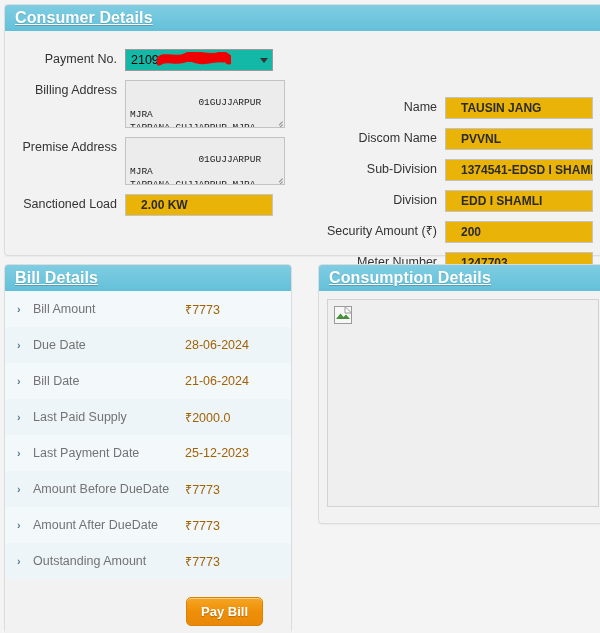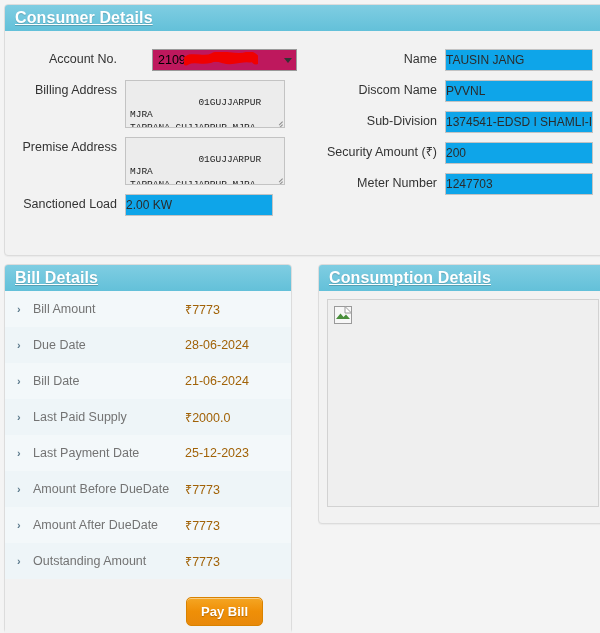--- a/index.html
+++ b/index.html
@@ -52,68 +52,68 @@
     left: 4px;
     top: 4px;
     width: 604px;
     height: 252px;
   }
   .consumer-cols {
     display: flex;
     padding-top: 10px;
   }
   .col-left { width: 292px; }
-  .col-right { width: 300px; }
+  .col-right { width: 300px; margin-top: 48px; }
 
   .field-row {
     display: flex;
     align-items: flex-start;
     margin-bottom: 9px;
   }
   .field-label {
     text-align: right;
     padding-right: 8px;
     color: #333333;
     font-size: 12.5px;
     line-height: 20px;
     flex: 0 0 auto;
   }
   .col-left .field-label  { width: 112px; }
   .col-right .field-label { width: 140px; }
 
   .field-box {
-    background: #0ea5e9;
+    background: #eab308;
     border: 1px solid #c3c3c3;
     box-sizing: border-box;
     color: #2b2b2b;
     font-size: 12px;
     line-height: 19px;
-    padding: 1px 0;
+    padding: 1px 15px;
     white-space: nowrap;
     overflow: hidden;
+    font-weight: bold;
   }
   .field-input {
     height: 22px;
     line-height: 19px;
   }
   .w-right { width: 148px; }
 
   
   .select-box {
     width: 148px;
     height: 22px;
-    background: #be185d;
+    background: #14b8a6;
     border: 1px solid #9a9a9a;
     box-sizing: border-box;
     display: flex;
     align-items: center;
     justify-content: space-between;
     padding: 0 4px 0 5px;
     position: relative;
-    margin-left: 27px;
   }
   .select-value {
     font-size: 12.5px;
     color: #000000;
     position: relative;
     z-index: 1;
   }
   .redaction {
     position: absolute;
     left: 31px;
@@ -250,21 +250,21 @@
 <div class="panel" id="consumer-panel">
   <div class="panel-header">
     <span class="panel-title">Consumer Details</span>
   </div>
   <div class="panel-body">
     <div class="consumer-cols">
 
       <div class="col-left">
 
         <div class="field-row">
-          <div class="field-label">Account No.</div>
+          <div class="field-label">Payment No.</div>
           <div class="select-box">
             <span class="select-value">2109</span>
             <svg class="redaction" viewBox="0 0 74 14" preserveAspectRatio="none">
               <path d="M2,9 C10,3 20,11 30,5 C40,1 52,9 64,4 C68,3 70,6 72,8" stroke="#f00000" stroke-width="9" stroke-linecap="round" fill="none"></path>
               <path d="M6,6 C16,10 28,3 40,8 C50,11 58,5 66,7" stroke="#f00000" stroke-width="7" stroke-linecap="round" fill="none"></path>
             </svg>
             <span class="chevron-down"></span>
           </div>
         </div>
 
@@ -310,20 +310,24 @@
         <div class="field-row">
           <div class="field-label">Discom Name</div>
           <div class="field-box field-input w-right">PVVNL</div>
         </div>
 
         <div class="field-row">
           <div class="field-label">Sub-Division</div>
           <div class="field-box field-input w-right">1374541-EDSD I SHAMLI-I</div>
         </div>
 
+        <div class="field-row">
+          <div class="field-label">Division</div>
+          <div class="field-box field-input w-right">EDD I SHAMLI</div>
+        </div>
 
         <div class="field-row">
           <div class="field-label">Security Amount (₹)</div>
           <div class="field-box field-input w-right">200</div>
         </div>
 
         <div class="field-row">
           <div class="field-label">Meter Number</div>
           <div class="field-box field-input w-right">1247703</div>
         </div>

